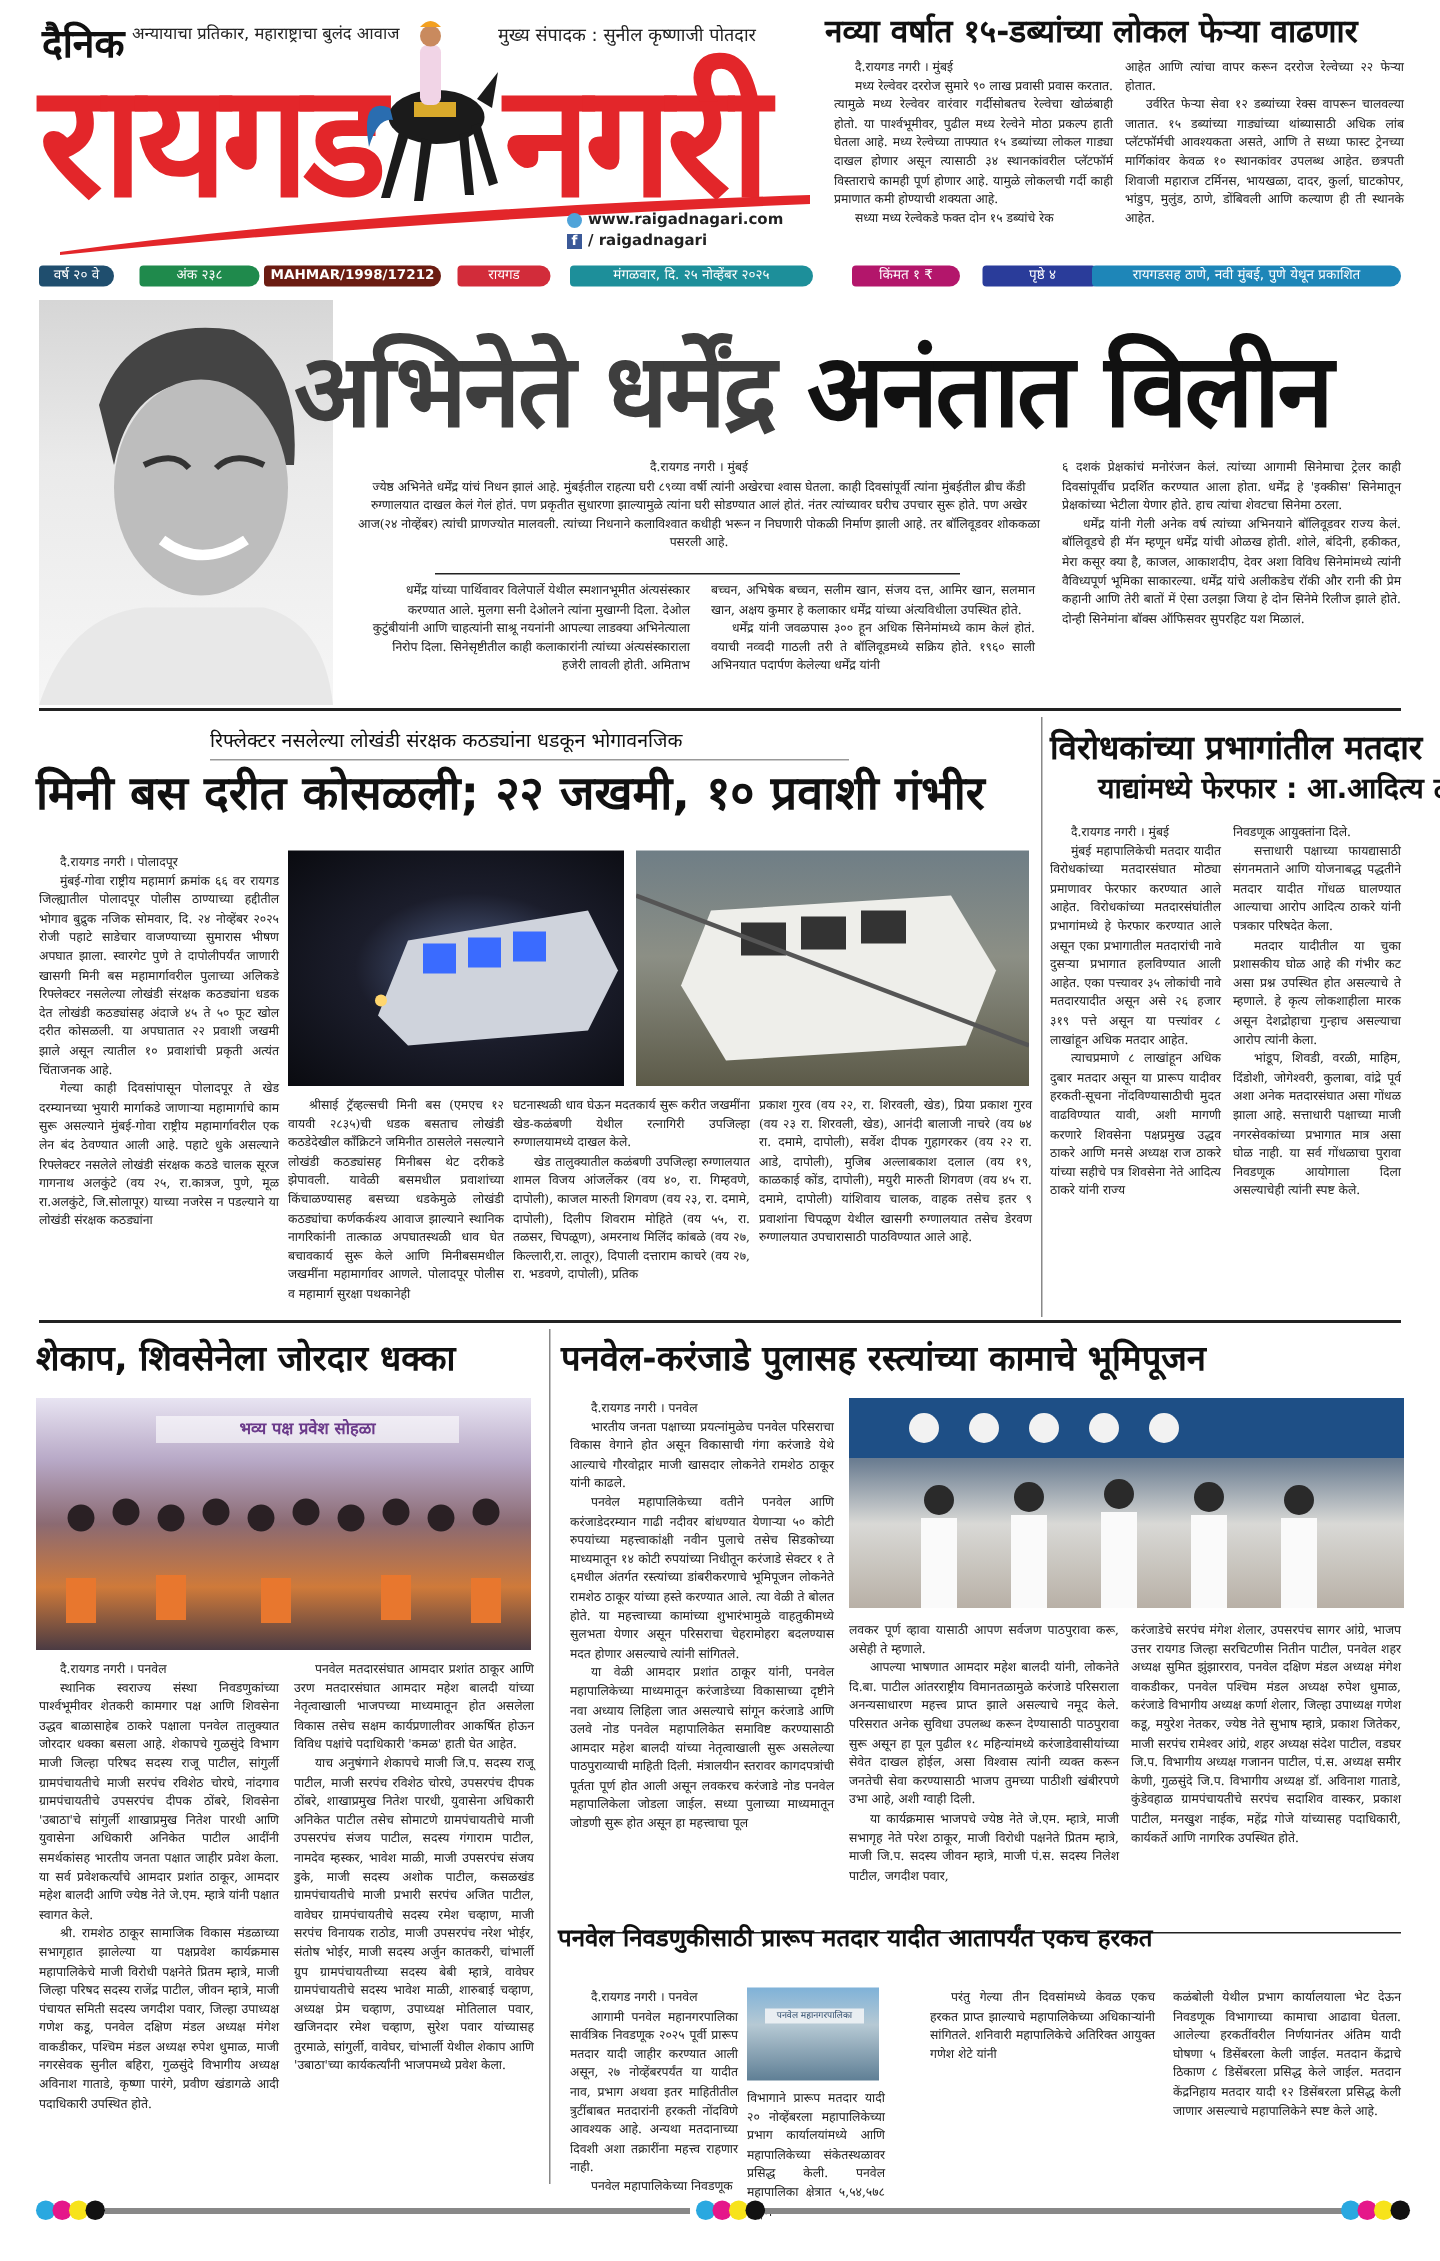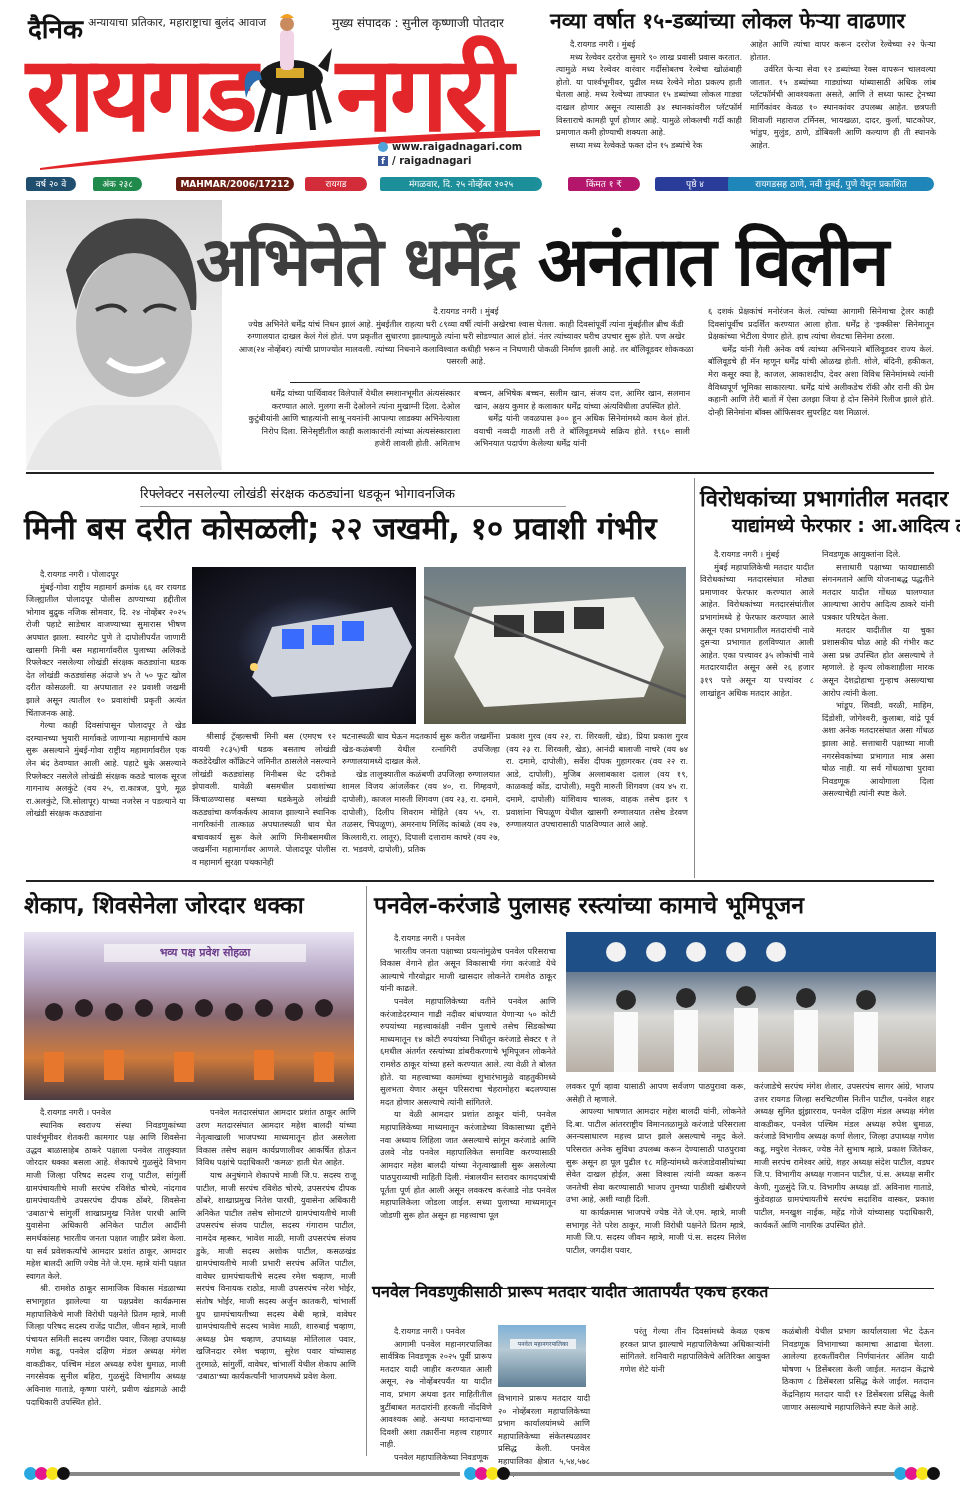--- a/index.html
+++ b/index.html
@@ -84,22 +84,22 @@
 <div class="abs" id="web-row">
   <span class="ico-globe"></span>
   <span>www.raigadnagari.com</span>
 </div>
 <div class="abs" id="fb-row">
   <span class="ico-fb">f</span>
   <span>/ raigadnagari</span>
 </div>
 
 <div class="strip" style="left: 26px; width: 50px; background: rgb(31, 78, 110);">वर्ष २० वे</div>
-<div class="strip" style="left: 93px; width: 49px; background: rgb(31, 138, 76);">अंक २३८</div>
-<div class="strip" style="left: 176px; width: 118px; font-weight: bold; background: rgb(107, 28, 18);">MAHMAR/2006/17212</div>
+<div class="strip" style="left: 93px; width: 80px; background: rgb(31, 138, 76);">अंक २३८</div>
+<div class="strip" style="left: 176px; width: 118px; font-weight: bold; background: rgb(107, 28, 18);">MAHMAR/1998/17212</div>
 <div class="strip" style="left: 305px; width: 62px; background: rgb(210, 44, 58);">रायगड</div>
 <div class="strip" style="left: 380px; width: 162px; background: rgb(29, 143, 154);">मंगळवार, दि. २५ नोव्हेंबर २०२५</div>
 <div class="strip" style="left: 568px; width: 72px; background: rgb(179, 22, 107);">किंमत १ ₹</div>
 <div class="strip" style="left: 655px; width: 80px; background: rgb(42, 60, 154);">पृष्ठे ४</div>
 <div class="strip" style="left: 728px; width: 206px; background: rgb(30, 134, 184);">रायगडसह ठाणे, नवी मुंबई, पुणे येथून प्रकाशित</div>
 
 <div class="abs head-font" id="train-headline">नव्या वर्षात १५-डब्यांच्या लोकल फेऱ्या वाढणार</div>
 <div class="abs" style="left:556px;top:38px;width:186px;">
   <div class="dateline">दै.रायगड नगरी । मुंबई</div>
   <div class="body-text">
@@ -186,20 +186,21 @@
   <p style="text-indent:0">प्रकाश गुरव (वय २२, रा. शिरवली, खेड), प्रिया प्रकाश गुरव (वय २३ रा. शिरवली, खेड), आनंदी बालाजी नाचरे (वय ७४ रा. दमामे, दापोली), सर्वेश दीपक गुहागरकर (वय २२ रा. आडे, दापोली), मुजिब अल्लाबकाश दलाल (वय १९, काळकाई कोंड, दापोली), मयुरी मारुती शिगवण (वय ४५ रा. दमामे, दापोली) यांशिवाय चालक, वाहक तसेच इतर ९ प्रवाशांना चिपळूण येथील खासगी रुग्णालयात तसेच डेरवण रुग्णालयात उपचारासाठी पाठविण्यात आले आहे.</p>
 </div>
 
 <div class="rule" style="left:694px;top:478px;width:1px;height:400px;background:#888;"></div>
 <div class="abs head-font" id="opp-headline-1">विरोधकांच्या प्रभागांतील मतदार</div>
 <div class="abs head-font" id="opp-headline-2">याद्यांमध्ये फेरफार : आ.आदित्य ठाकरे</div>
 <div class="abs" style="left:700px;top:548px;width:114px;">
   <div class="dateline">दै.रायगड नगरी । मुंबई</div>
   <div class="body-text">
     <p>मुंबई महापालिकेची मतदार यादीत विरोधकांच्या मतदारसंघात मोठ्या प्रमाणावर फेरफार करण्यात आले आहेत. विरोधकांच्या मतदारसंघांतील प्रभागांमध्ये हे फेरफार करण्यात आले असून एका प्रभागातील मतदारांची नावे दुसऱ्या प्रभागात हलविण्यात आली आहेत. एका पत्त्यावर ३५ लोकांची नावे मतदारयादीत असून असे २६ हजार ३१९ पत्ते असून या पत्त्यांवर ८ लाखांहून अधिक मतदार आहेत.</p>
+    <p>त्याचप्रमाणे ८ लाखांहून अधिक दुबार मतदार असून या प्रारूप यादीवर हरकती-सूचना नोंदविण्यासाठीची मुदत वाढविण्यात यावी, अशी मागणी करणारे शिवसेना पक्षप्रमुख उद्धव ठाकरे आणि मनसे अध्यक्ष राज ठाकरे यांच्या सहीचे पत्र शिवसेना नेते आदित्य ठाकरे यांनी राज्य</p>
   </div>
 </div>
 <div class="abs body-text" style="left:822px;top:548px;width:112px;">
   <p style="text-indent:0">निवडणूक आयुक्तांना दिले.</p>
   <p>सत्ताधारी पक्षाच्या फायद्यासाठी संगनमताने आणि योजनाबद्ध पद्धतीने मतदार यादीत गोंधळ घालण्यात आल्याचा आरोप आदित्य ठाकरे यांनी पत्रकार परिषदेत केला.</p>
   <p>मतदार यादीतील या चुका प्रशासकीय घोळ आहे की गंभीर कट असा प्रश्न उपस्थित होत असल्याचे ते म्हणाले. हे कृत्य लोकशाहीला मारक असून देशद्रोहाचा गुन्हाच असल्याचा आरोप त्यांनी केला.</p>
   <p>भांडूप, शिवडी, वरळी, माहिम, दिंडोशी, जोगेश्वरी, कुलाबा, वांद्रे पूर्व अशा अनेक मतदारसंघात असा गोंधळ झाला आहे. सत्ताधारी पक्षाच्या माजी नगरसेवकांच्या प्रभागात मात्र असा घोळ नाही. या सर्व गोंधळाचा पुरावा निवडणूक आयोगाला दिला असल्याचेही त्यांनी स्पष्ट केले.</p>
 </div>
 
 <div class="rule" style="left:26px;top:880px;width:908px;height:1.5px;"></div>

